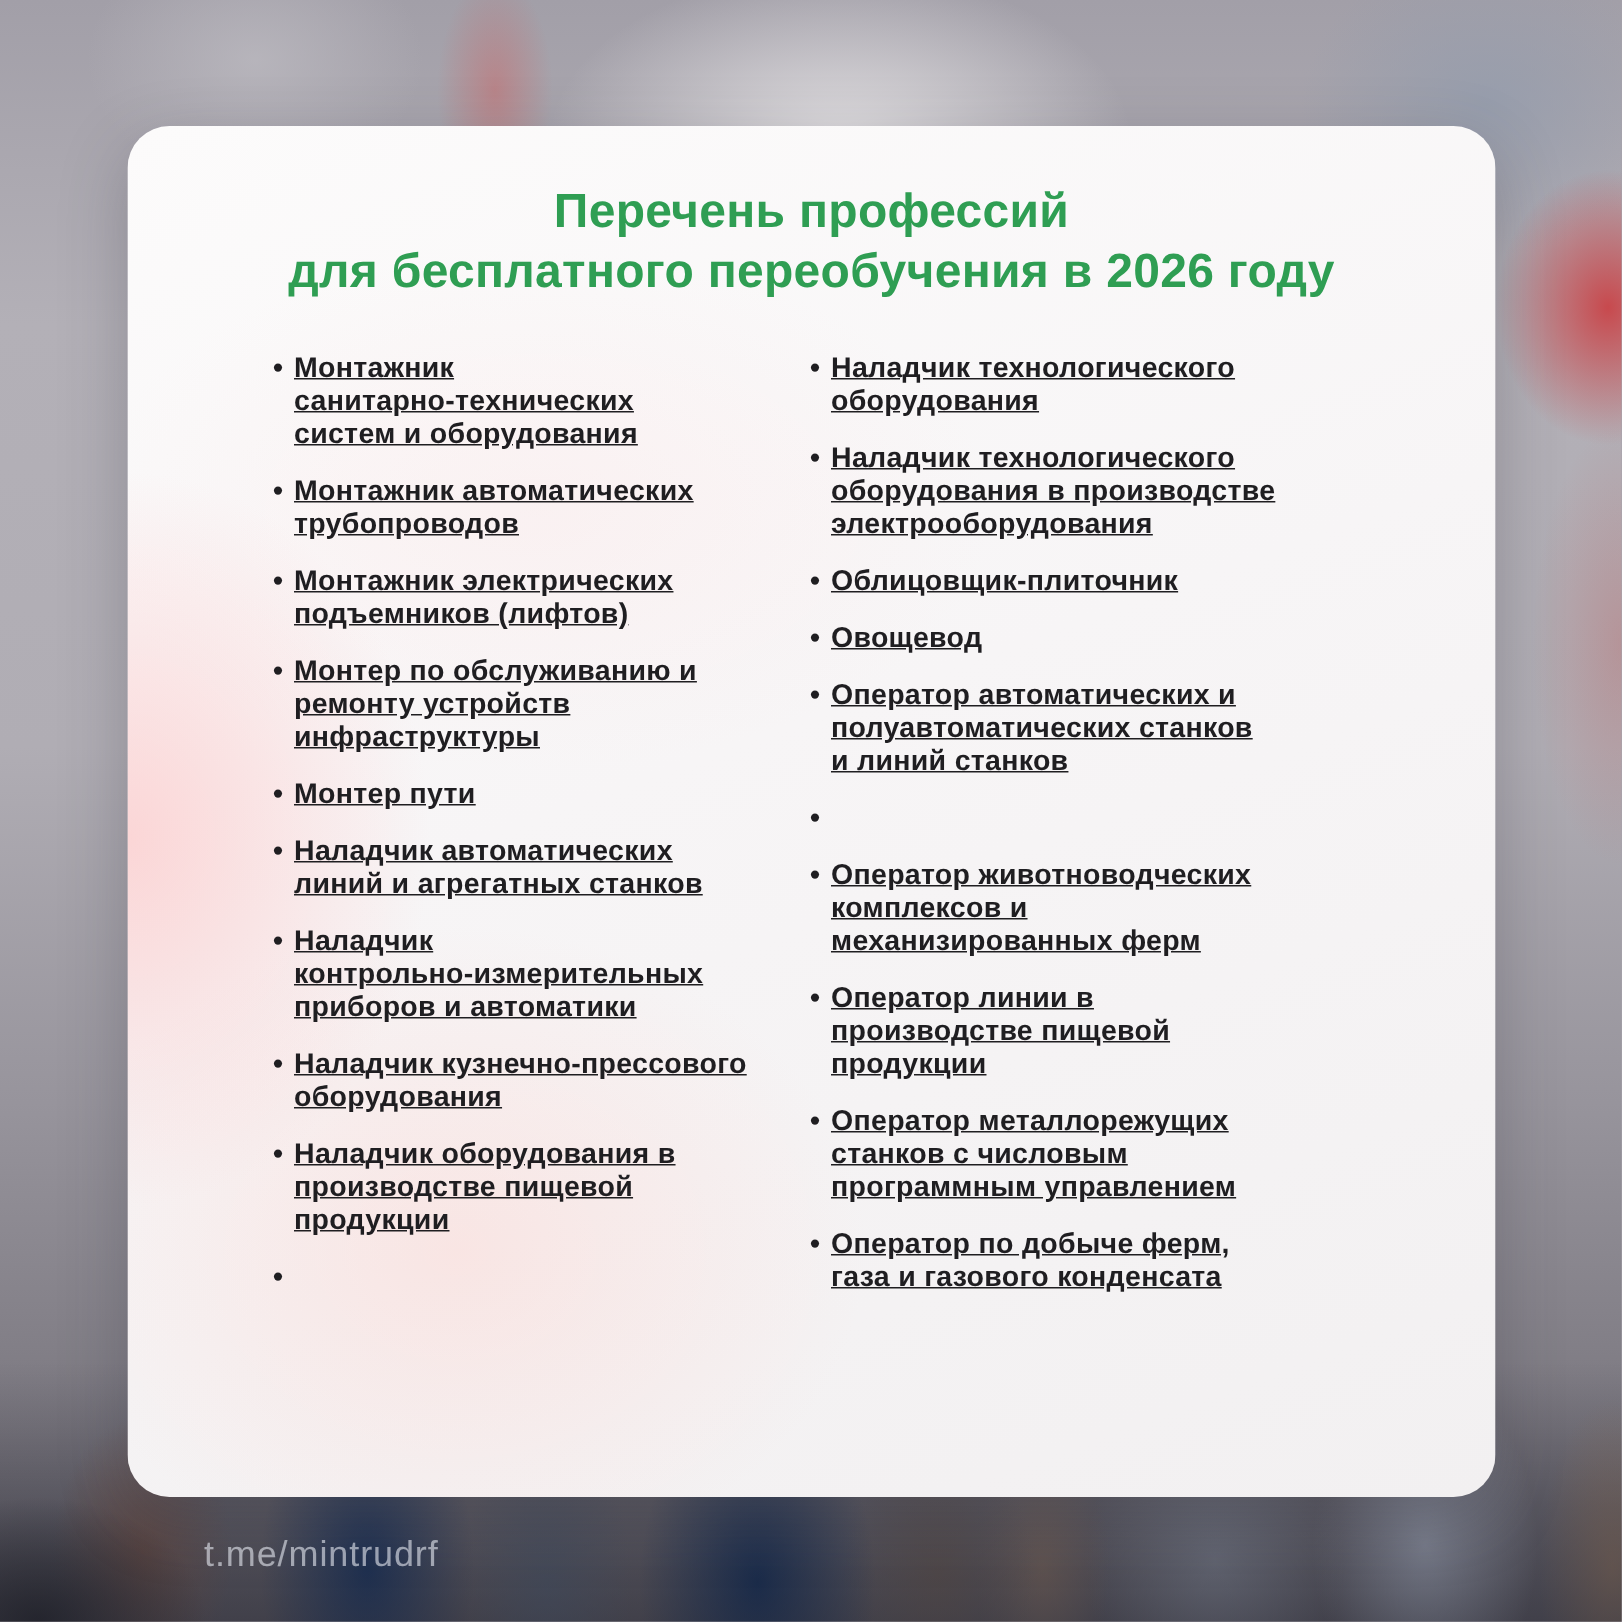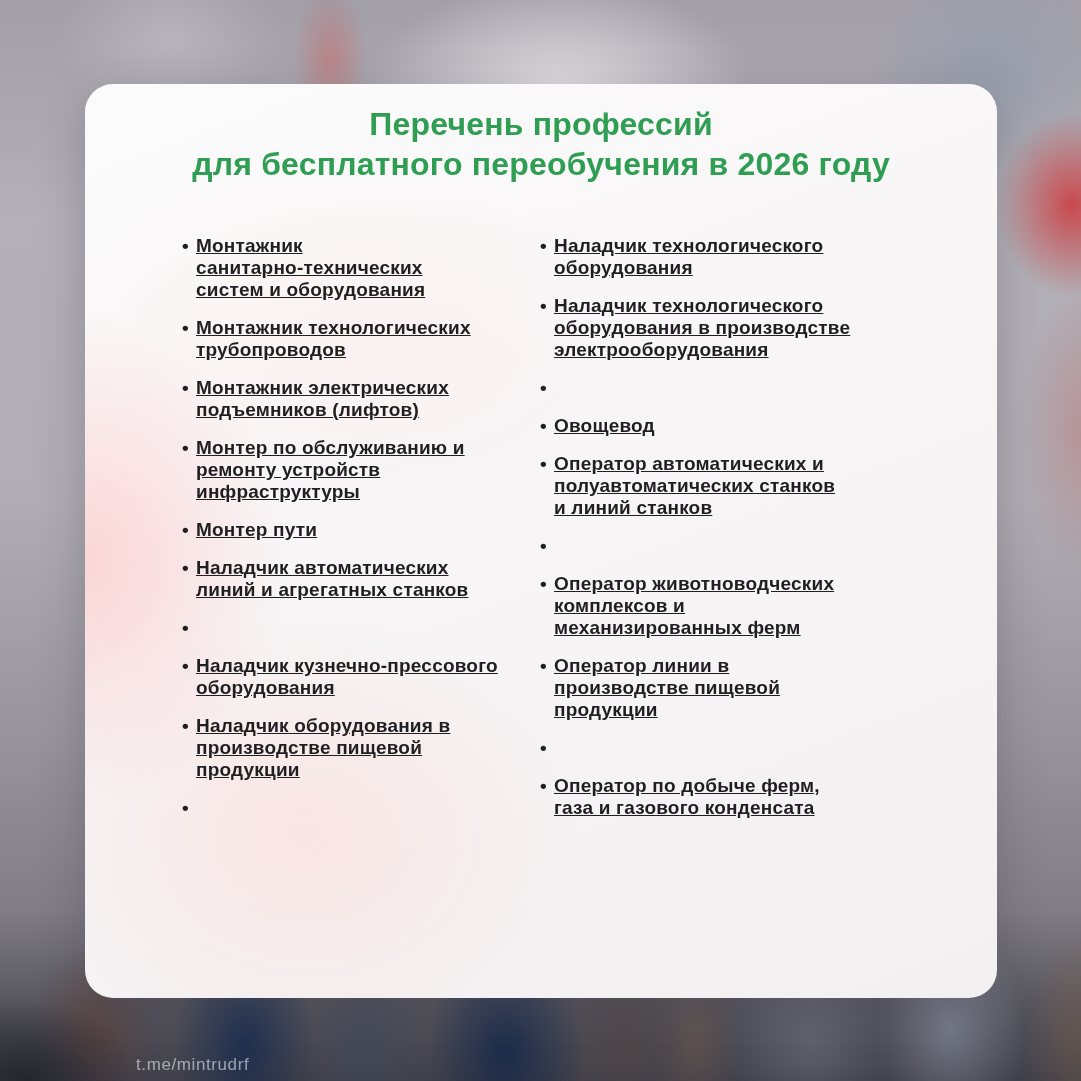--- a/index.html
+++ b/index.html
@@ -54,21 +54,21 @@
       radial-gradient(ellipse 280px 340px at 0% 52%, rgba(255,182,182,0.50), rgba(255,182,182,0) 72%),
       radial-gradient(ellipse 380px 300px at 24% 82%, rgba(255,206,200,0.38), rgba(255,206,200,0) 72%),
       radial-gradient(ellipse 420px 240px at 30% 28%, rgba(255,222,222,0.25), rgba(255,222,222,0) 72%),
       linear-gradient(160deg, #fcfbfb 0%, #f7f5f6 45%, #f2f0f1 100%);
     box-shadow: 0 14px 45px rgba(50,50,62,0.28);
   }
 
   .title {
     position: absolute;
     top: 20px; left: 0; right: 0;
-    margin: 0;
+    margin: 16px;
     text-align: center;
     color: var(--title-color, #2f9e53);
     font-size: 32px;
     font-weight: bold;
     line-height: 40px;
     letter-spacing: 0.2px;
   }
 
   .col {
     position: absolute;
@@ -88,43 +88,42 @@
     line-height: 22px;
     letter-spacing: 0.2px;
   }
   .bullet { width: 14px; flex: none; }
   .txt { white-space: pre-line; text-decoration: underline; }
 
   .watermark {
     position: absolute;
     left: 136px; top: 1023px;
     color: rgba(226,229,238,0.62);
-    font-size: 17px;
+    font-size: 24px;
     letter-spacing: 0.6px;
-    margin-top: 32px;
   }
 </style>
 </head>
 <body style="--title-color: #2f9e53; --text-color: #1f1e21;">
 
 <div class="bg"></div>
 
 <div class="card">
   <h1 class="title"><span>Перечень профессий</span><br><span>для бесплатного переобучения в 2026 году</span></h1>
 
   <ul class="col left">
     <li class="item">
         <span class="bullet">•</span>
         <span class="txt">Монтажник
 санитарно-технических
 систем и оборудования</span>
       </li>
     <li class="item">
         <span class="bullet">•</span>
-        <span class="txt">Монтажник технологических
+        <span class="txt">Монтажник автоматических
 трубопроводов</span>
       </li>
     <li class="item">
         <span class="bullet">•</span>
         <span class="txt">Монтажник электрических
 подъемников (лифтов)</span>
       </li>
     <li class="item">
         <span class="bullet">•</span>
         <span class="txt">Монтер по обслуживанию и
@@ -135,20 +134,23 @@
         <span class="bullet">•</span>
         <span class="txt">Монтер пути</span>
       </li>
     <li class="item">
         <span class="bullet">•</span>
         <span class="txt">Наладчик автоматических
 линий и агрегатных станков</span>
       </li>
     <li class="item">
         <span class="bullet">•</span>
+        <span class="txt">Наладчик
+контрольно-измерительных
+приборов и автоматики</span>
       </li>
     <li class="item">
         <span class="bullet">•</span>
         <span class="txt">Наладчик кузнечно-прессового
 оборудования</span>
       </li>
     <li class="item">
         <span class="bullet">•</span>
         <span class="txt">Наладчик оборудования в
 производстве пищевой
@@ -166,20 +168,21 @@
 оборудования</span>
       </li>
     <li class="item">
         <span class="bullet">•</span>
         <span class="txt">Наладчик технологического
 оборудования в производстве
 электрооборудования</span>
       </li>
     <li class="item">
         <span class="bullet">•</span>
+        <span class="txt">Облицовщик-плиточник</span>
       </li>
     <li class="item">
         <span class="bullet">•</span>
         <span class="txt">Овощевод</span>
       </li>
     <li class="item">
         <span class="bullet">•</span>
         <span class="txt">Оператор автоматических и
 полуавтоматических станков
 и линий станков</span>
@@ -194,20 +197,23 @@
 механизированных ферм</span>
       </li>
     <li class="item">
         <span class="bullet">•</span>
         <span class="txt">Оператор линии в
 производстве пищевой
 продукции</span>
       </li>
     <li class="item">
         <span class="bullet">•</span>
+        <span class="txt">Оператор металлорежущих
+станков с числовым
+программным управлением</span>
       </li>
     <li class="item">
         <span class="bullet">•</span>
         <span class="txt">Оператор по добыче ферм,
 газа и газового конденсата</span>
       </li>
   </ul>
 </div>
 
 <div class="watermark">t.me/mintrudrf</div>

